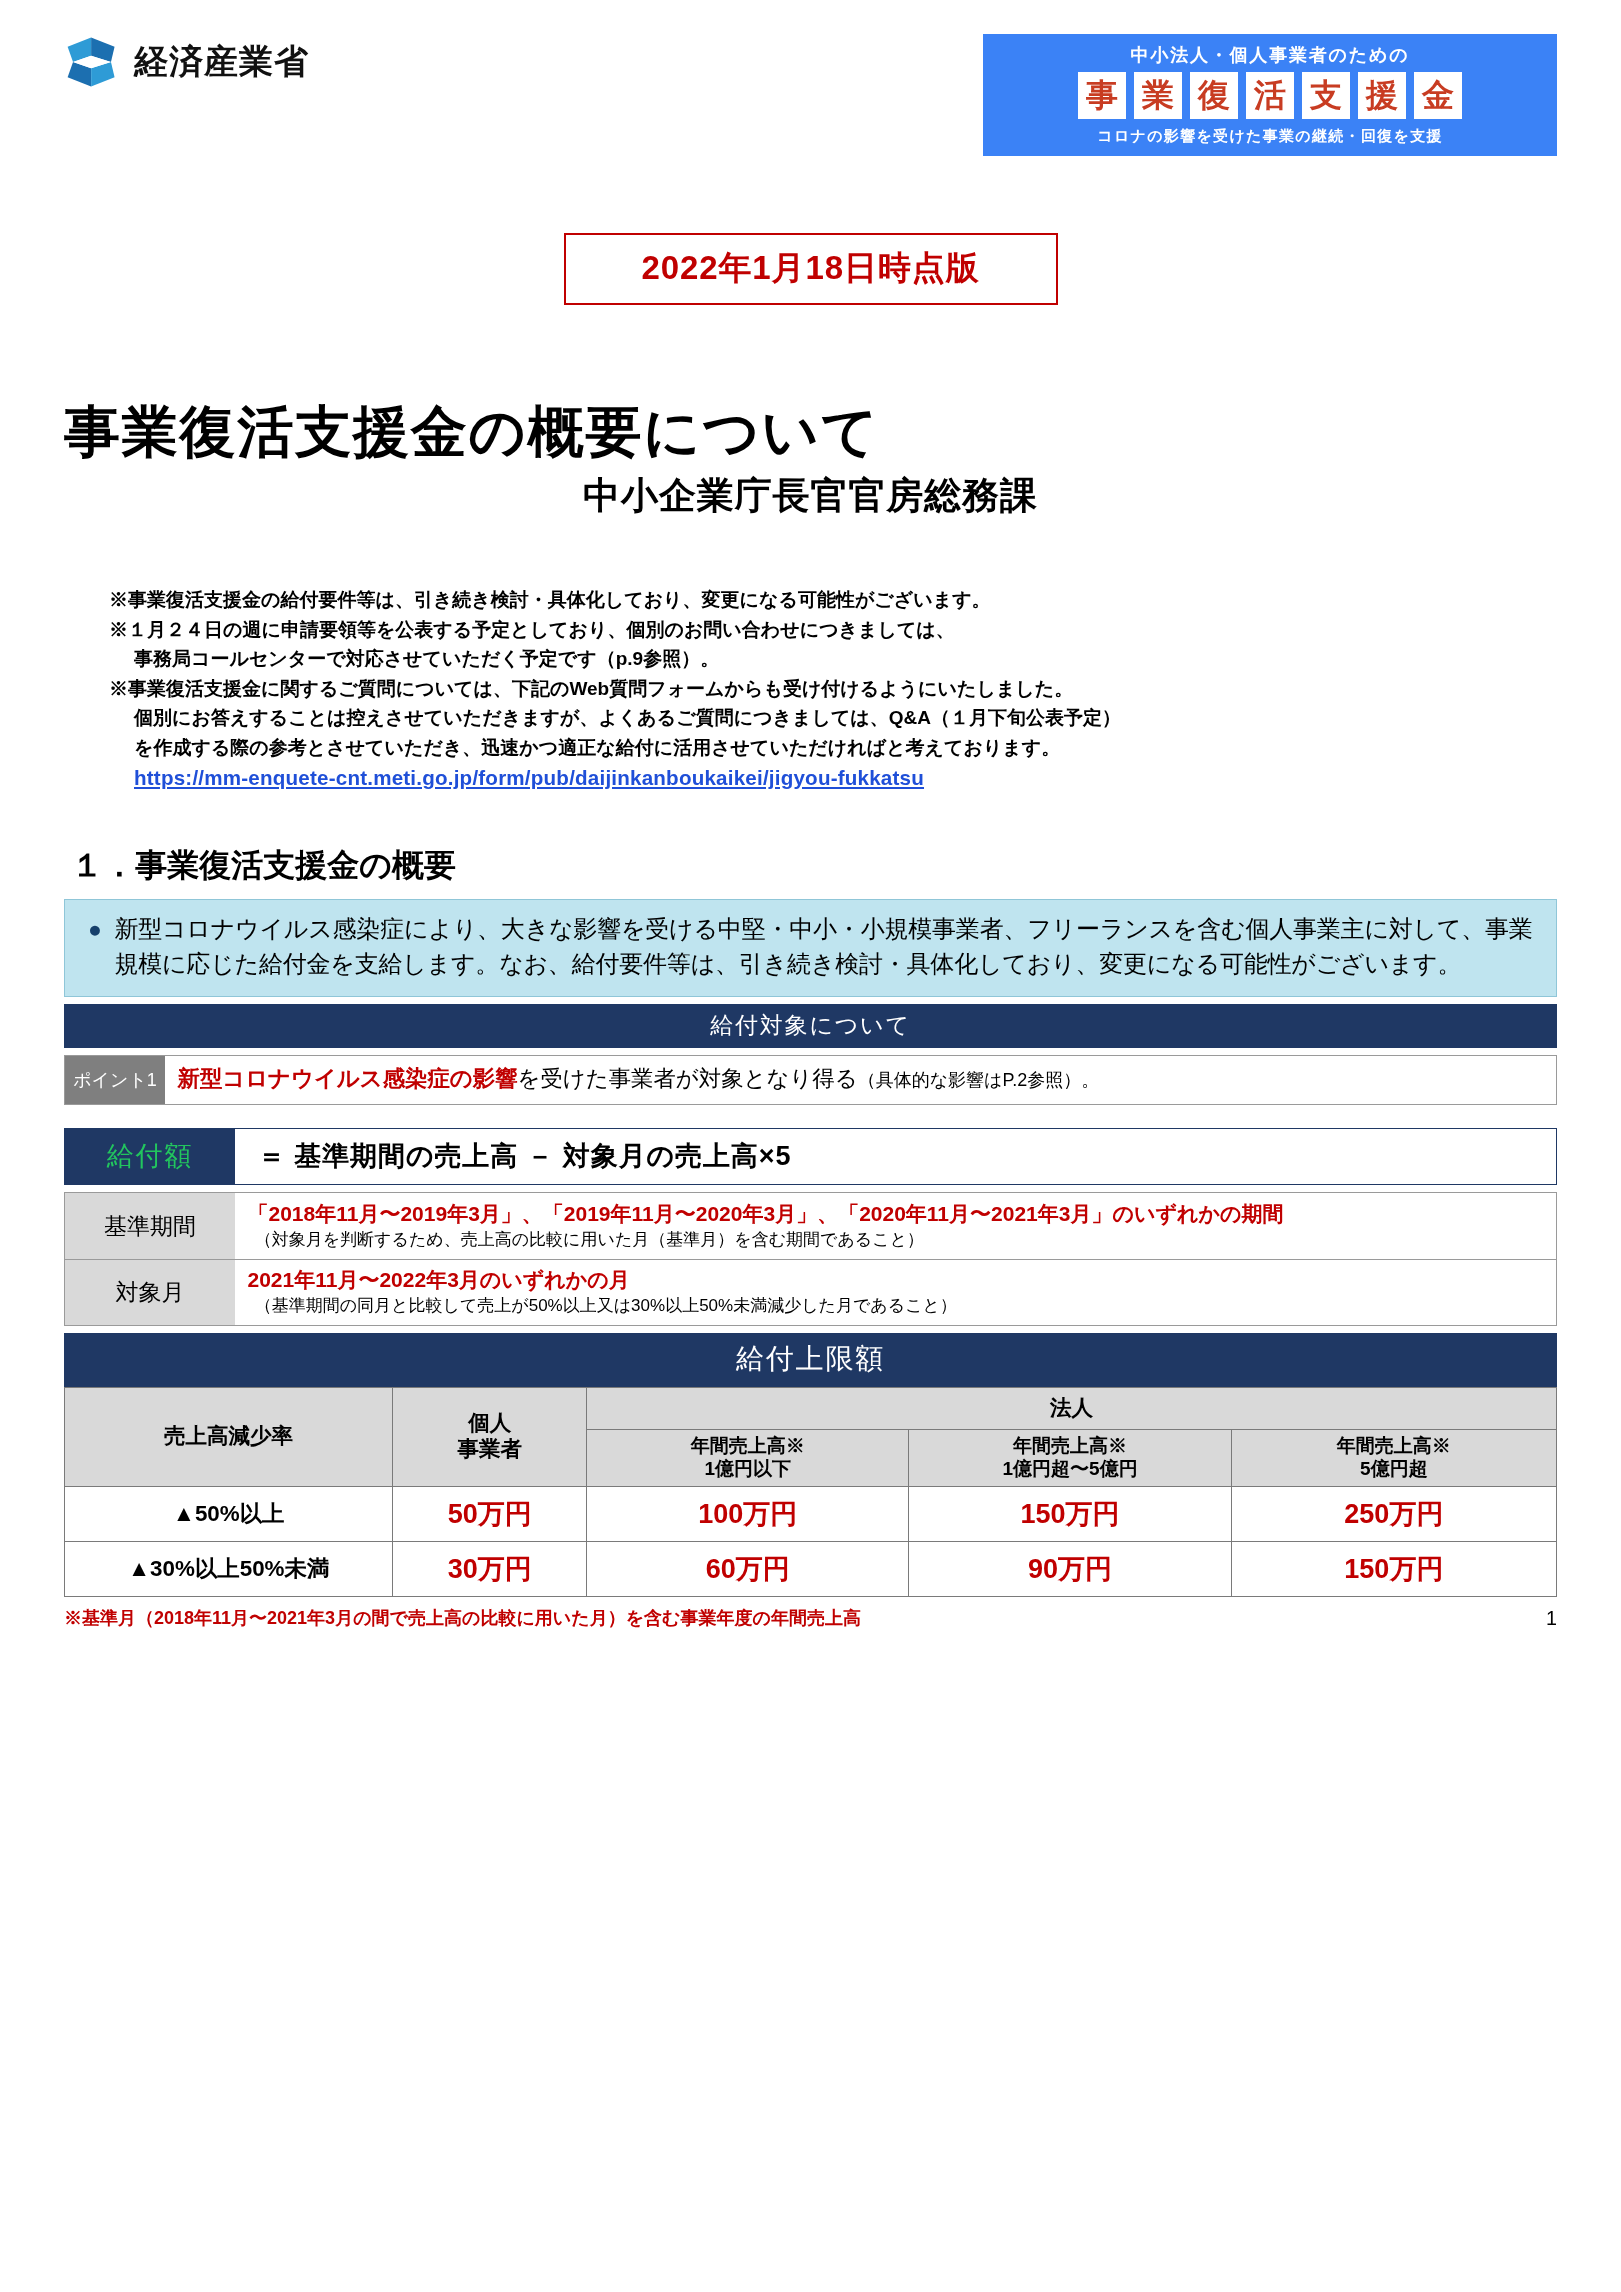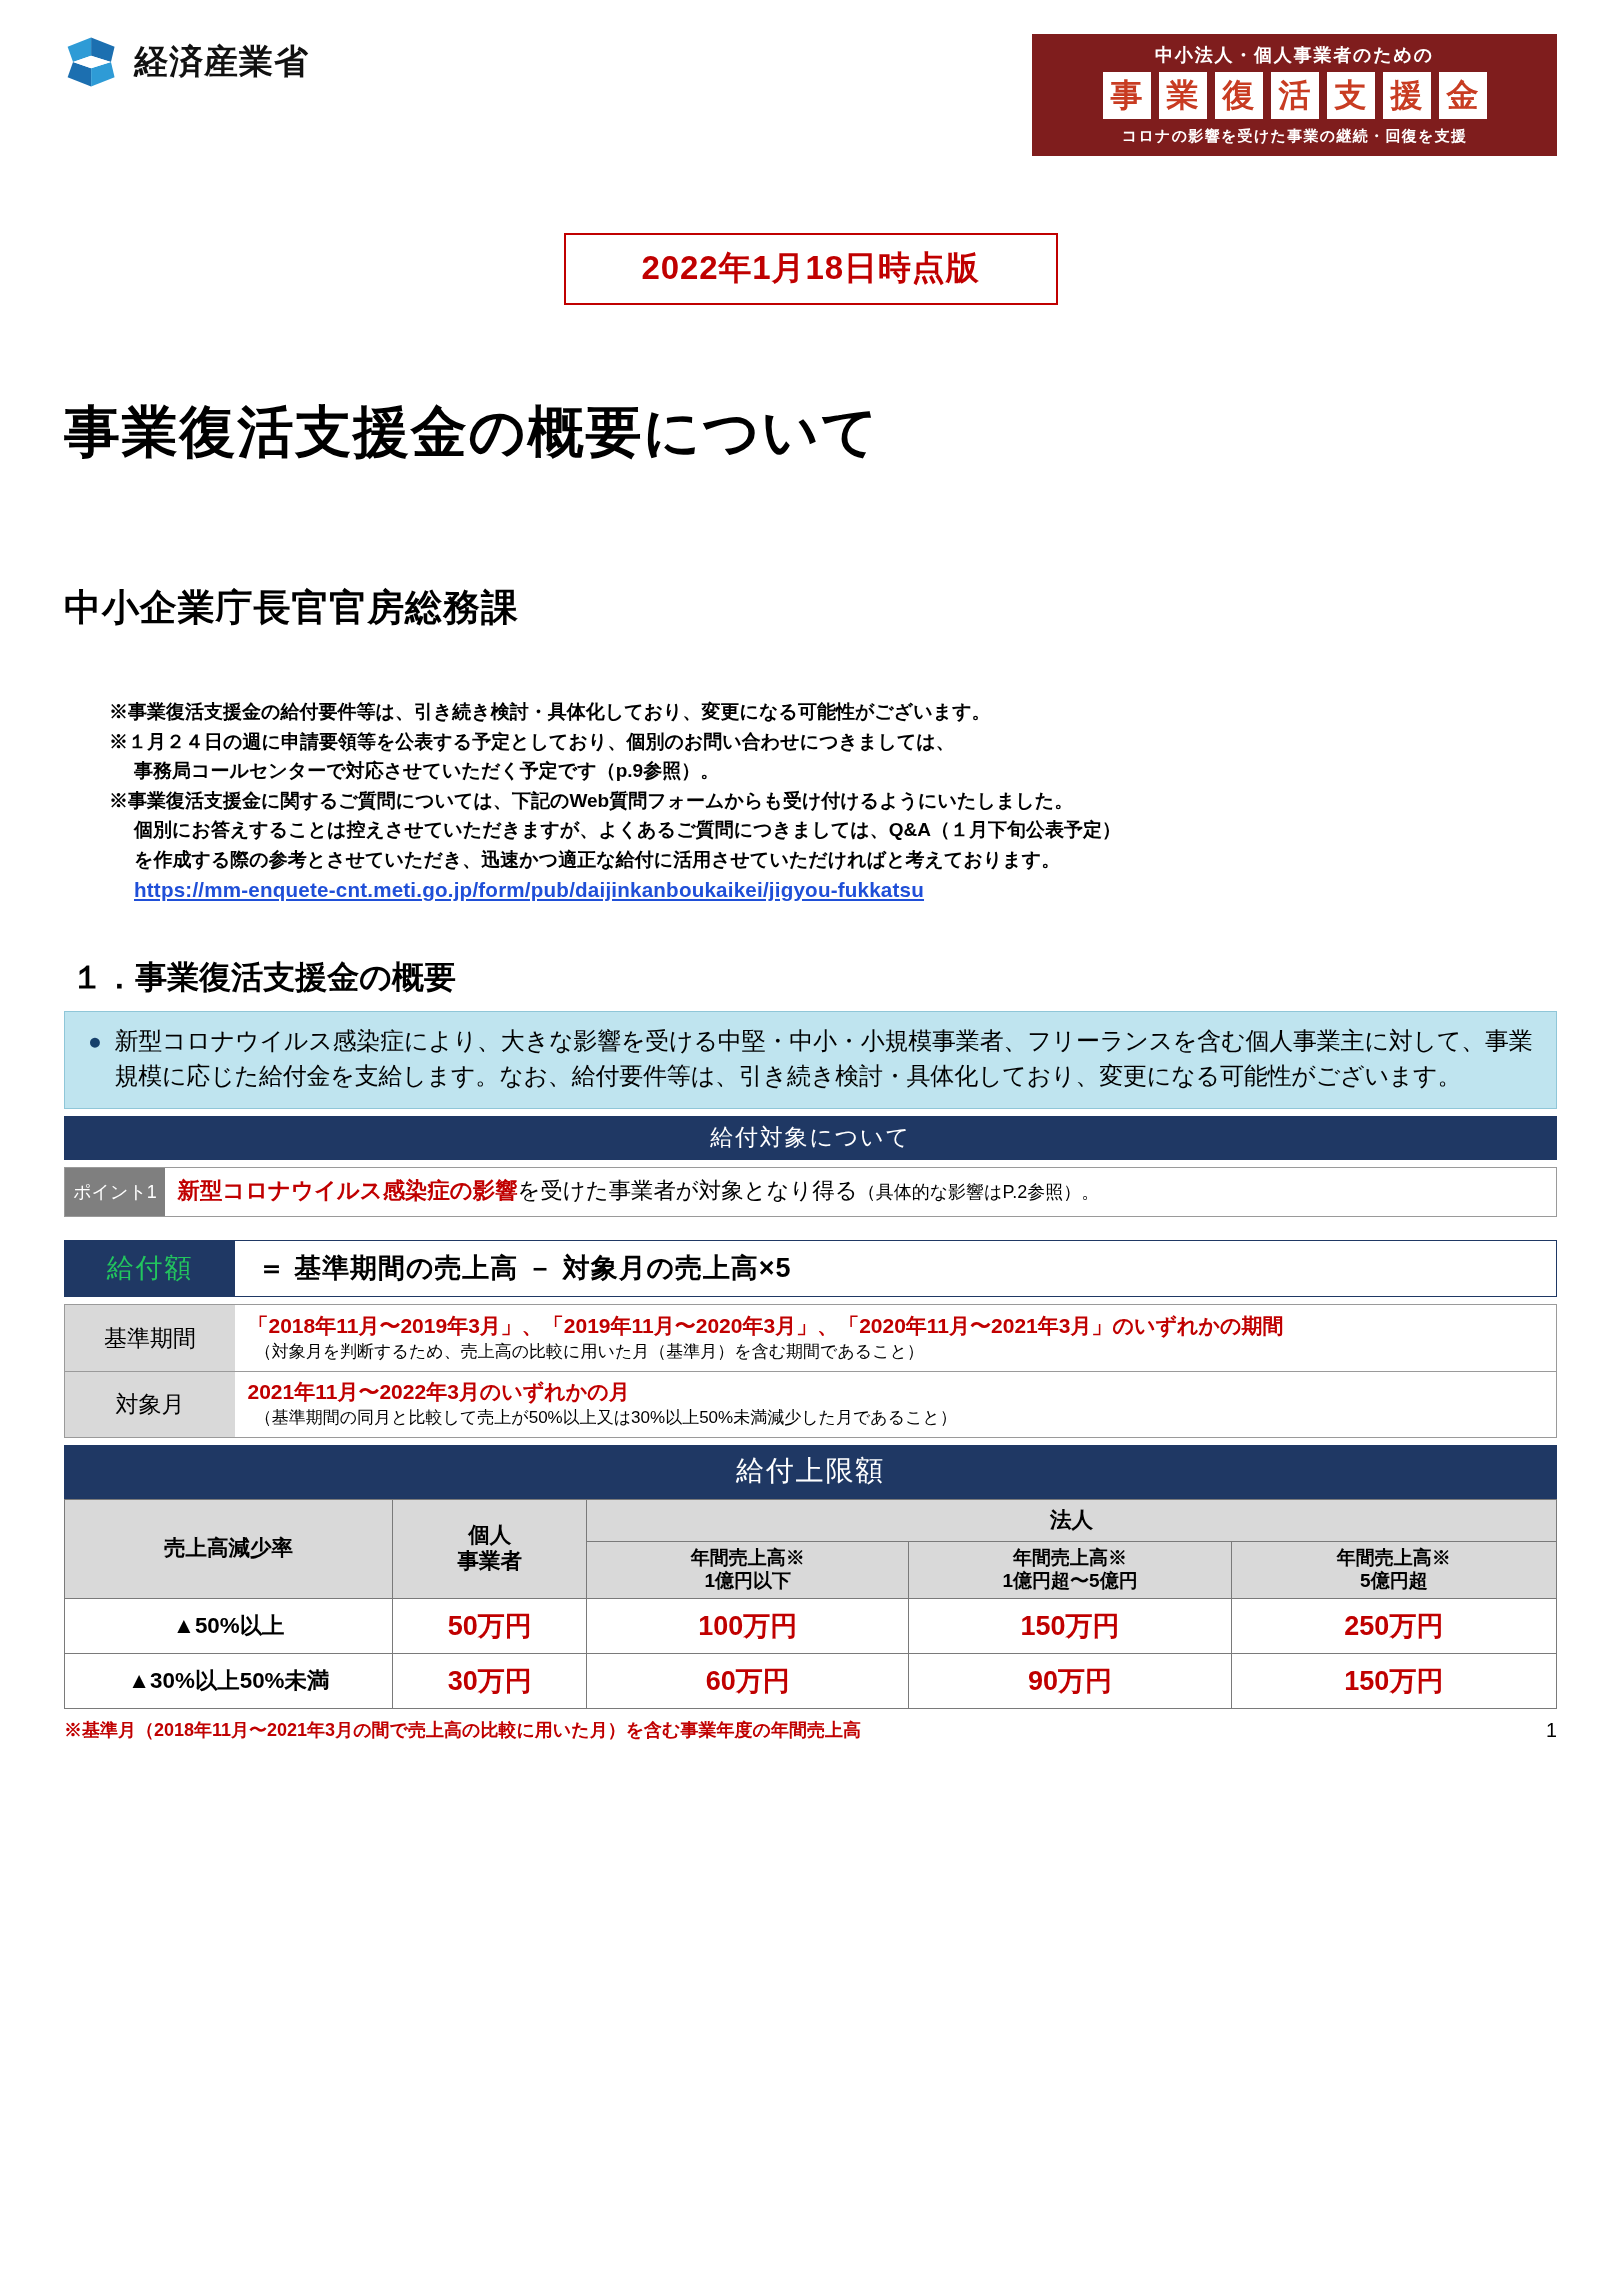--- a/index.html
+++ b/index.html
@@ -41,22 +41,22 @@
     position: relative;
   }
   .meti-mark svg { display:block; }
   .meti-text {
     font-size: 34px;
     font-weight: bold;
     letter-spacing: 0.9px;
     color: #111;
   }
   .banner {
-    width: 525px;
-    background: #7f1d1d;
+    width: 574px;
+    background: #3b82f6;
     padding: 9px 0 10.7px;
     text-align: center;
     box-sizing: border-box;
   }
   .banner-top {
     color: #ffffff;
     font-size: 18px;
     font-weight: bold;
     letter-spacing: 1.8px;
     margin-bottom: 5.4px;
@@ -101,21 +101,21 @@
     letter-spacing: 0.9px;
   }
   .doc-title {
     margin-top: 90px;
     text-align: left;
     font-size: 56px;
     font-weight: bold;
     letter-spacing: 1.8px;
   }
   .doc-subtitle {
-    margin-top: 112px;
+    text-align: center;
     font-size: 37px;
     font-weight: bold;
     letter-spacing: 0.9px;
   }
 
   
   .notes {
     margin-top: 64px;
     padding-left: 45px;
     font-size: 19px;

